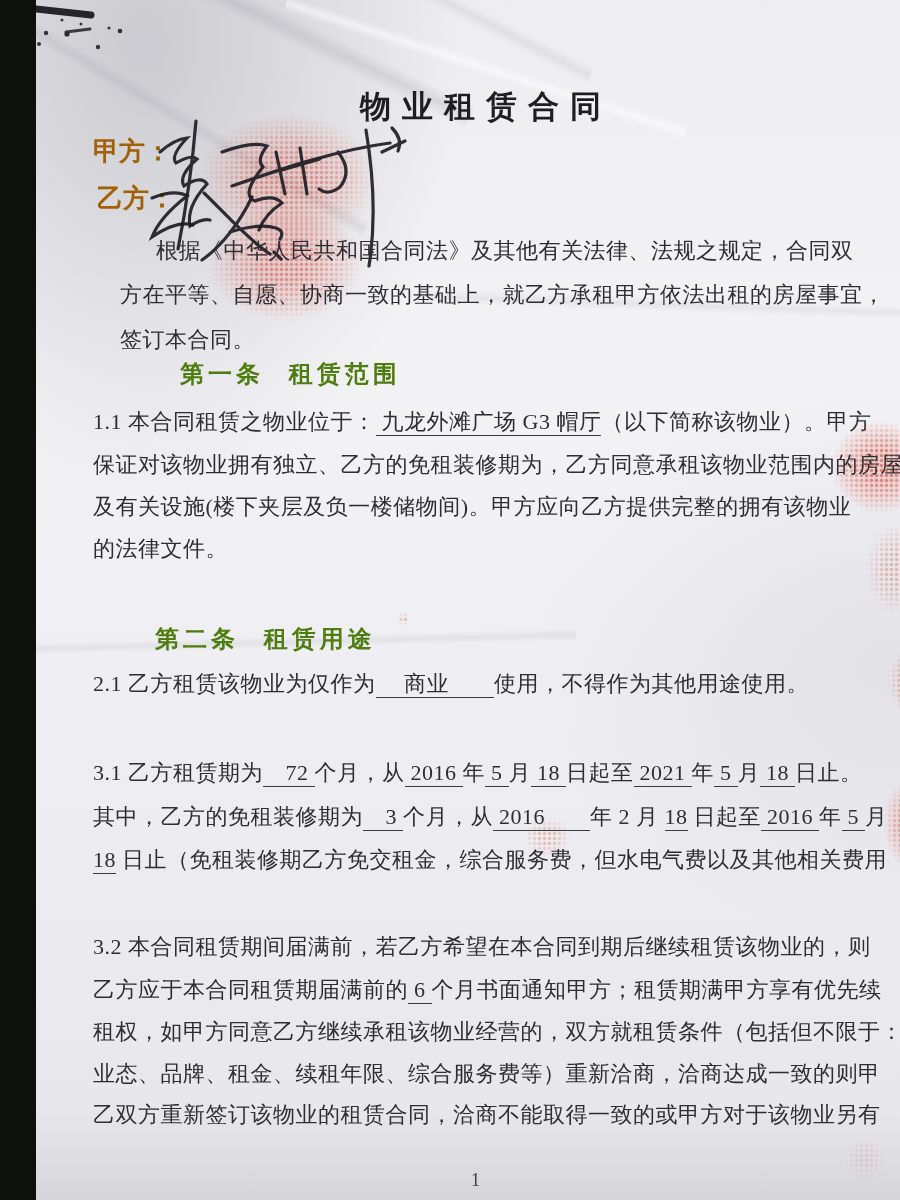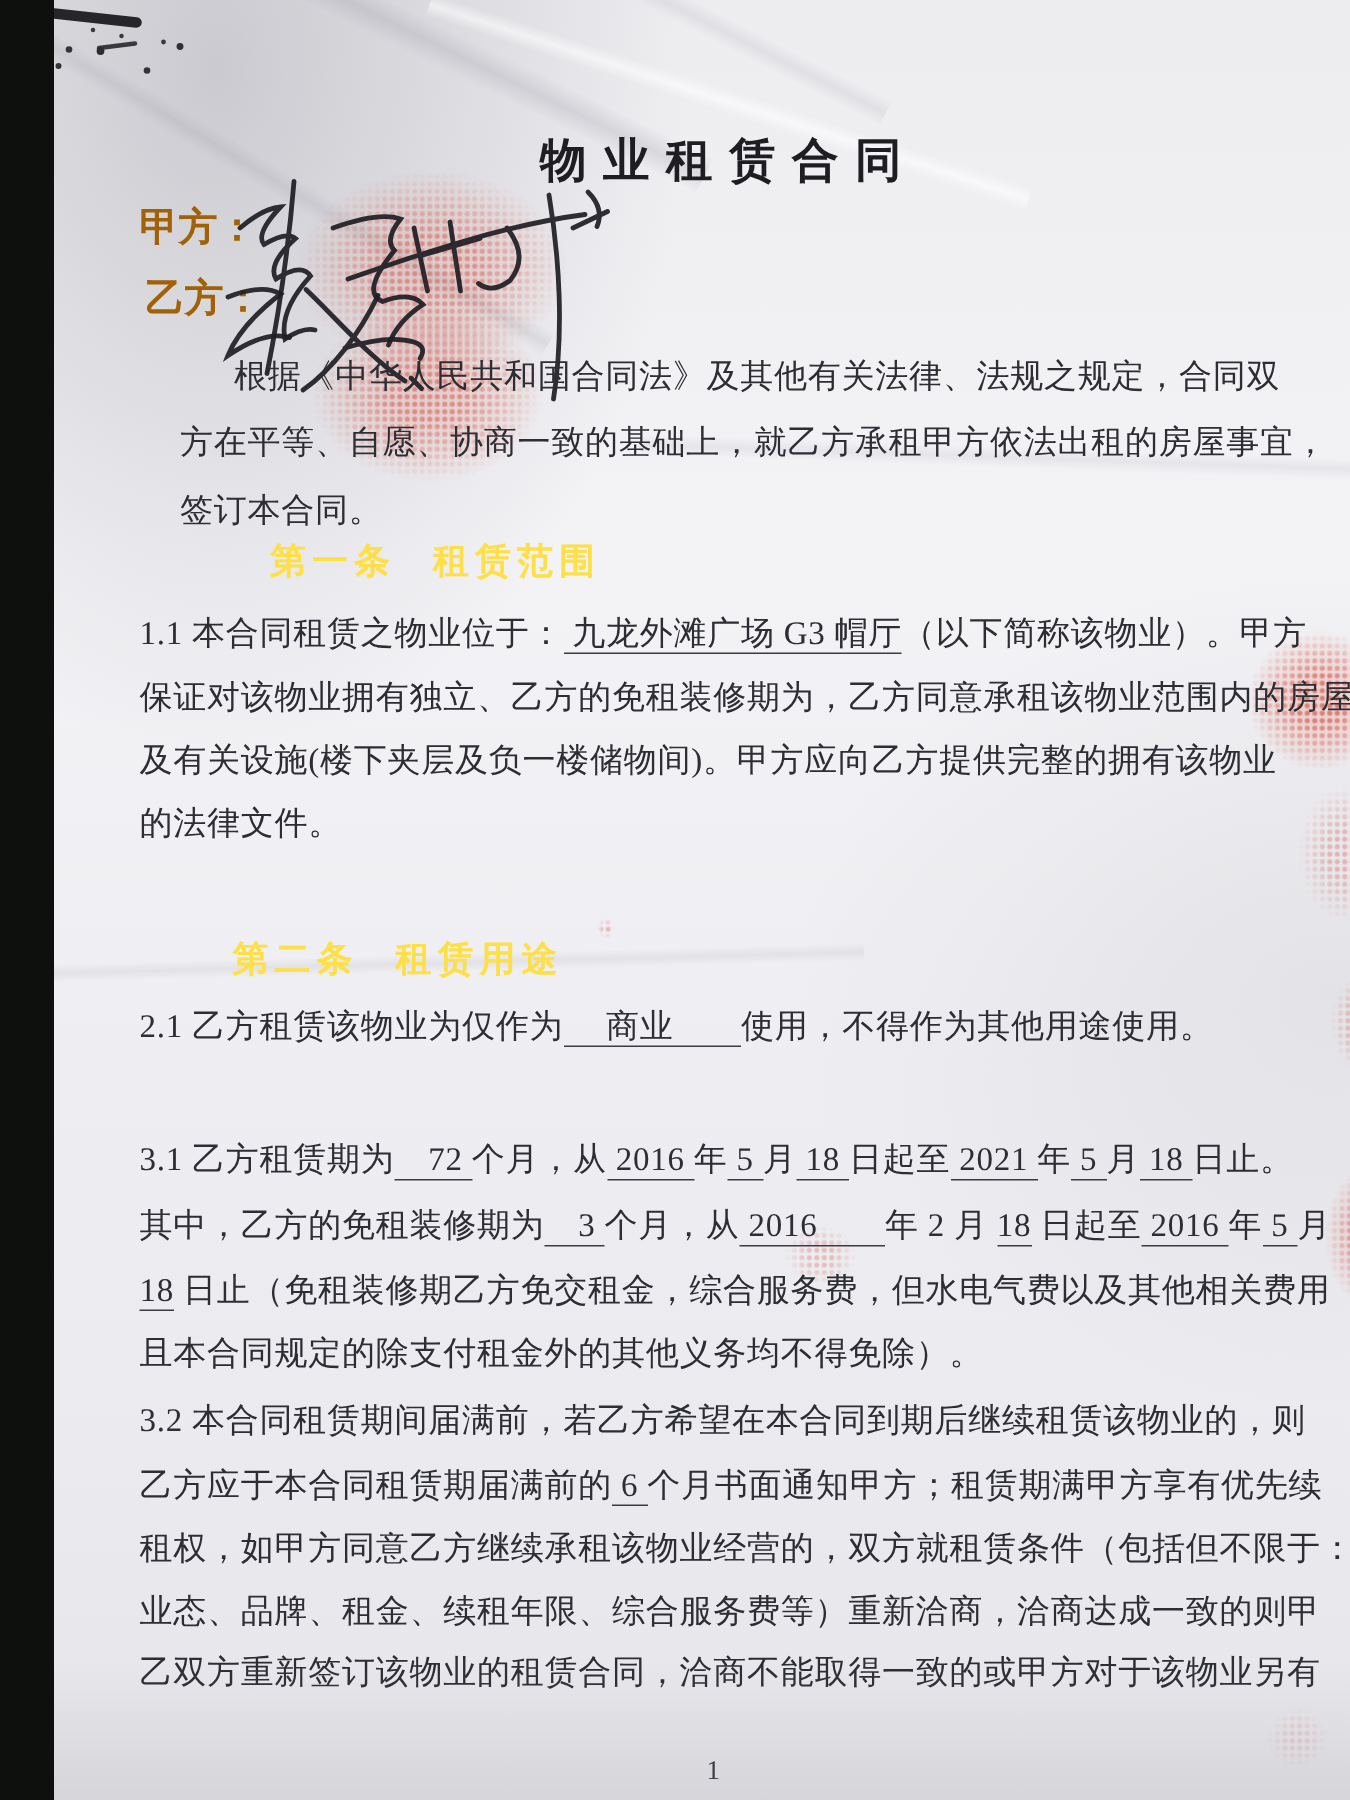--- a/index.html
+++ b/index.html
@@ -26,21 +26,21 @@
       background:linear-gradient(180deg,transparent,rgba(148,148,158,.20));}
   .c7{left:240px;top:60px;width:420px;height:16px;transform:rotate(18deg);
       background:linear-gradient(180deg,transparent,rgba(255,255,255,.55),transparent);}
   
   .tline{position:absolute;white-space:pre;color:#2d2d34;font-size:22px;line-height:30px;
          letter-spacing:.5px;}
   .title{position:absolute;left:0;width:900px;text-align:center;
          font-family:"DejaVu Sans","Liberation Sans",sans-serif;font-weight:bold;
          font-size:31px;letter-spacing:11px;color:#1d1d22;}
   .hd{position:absolute;white-space:pre;font-family:"DejaVu Sans","Liberation Sans",sans-serif;
-      font-weight:bold;font-size:24px;letter-spacing:4px;color:#fde047;}
+      font-weight:bold;font-size:24px;letter-spacing:4px;color:#4d7c0f;}
   .party{position:absolute;white-space:pre;font-family:"DejaVu Sans","Liberation Sans",sans-serif;
          font-weight:bold;font-size:26px;color:#a16207;}
   .u{border-bottom:1.6px solid #3a3a42;padding-bottom:1px;}
   .pageno{position:absolute;left:435px;top:1170px;font-size:18px;color:#2d2d34;}
   
   .fp{position:absolute;border-radius:50%;
       background-image:radial-gradient(rgba(207,62,46,.60) 1.1px, rgba(207,62,46,0) 2.3px);
       background-size:5px 5px;
       -webkit-mask-image:radial-gradient(closest-side,#000 30%,rgba(0,0,0,.55) 62%,transparent 96%);
       mask-image:radial-gradient(closest-side,#000 30%,rgba(0,0,0,.55) 62%,transparent 96%);
@@ -124,21 +124,20 @@
   <div class="tline" style="left:57px;top:534px">的法律文件。</div>
 
   <div class="hd" style="left:119px;top:623px">第二条  租赁用途</div>
 
   <div class="tline" style="left:57px;top:669px"><span>2.1 乙方租赁该物业为仅作为</span><span class="u">　 商业　　</span><span>使用，不得作为其他用途使用。</span></div>
 
 
   <div class="tline" style="left:57px;top:758px"><span>3.1 乙方租赁期为</span><span class="u">　72 </span><span>个月，从</span><span class="u"> 2016 </span><span>年</span><span class="u"> 5 </span><span>月</span><span class="u"> 18 </span><span>日起至</span><span class="u"> 2021 </span><span>年</span><span class="u"> 5 </span><span>月</span><span class="u"> 18 </span><span>日止。</span></div>
   <div class="tline" style="left:57px;top:802px"><span>其中，乙方的免租装修期为</span><span class="u">　3 </span><span>个月，从</span><span class="u"> 2016　　</span><span>年 2 月 </span><span class="u">18</span><span> 日起至</span><span class="u"> 2016 </span><span>年</span><span class="u"> 5 </span><span>月</span></div>
   <div class="tline" style="left:57px;top:845px"><span class="u">18</span><span> 日止（免租装修期乙方免交租金，综合服务费，但水电气费以及其他相关费用</span></div>
-  <div class="tline" style="left:57px;top:887px">且本合同规定的除支付租金外的其他义务均不得免除）。</div>
 
   <div class="tline" style="left:57px;top:932px">3.2 本合同租赁期间届满前，若乙方希望在本合同到期后继续租赁该物业的，则</div>
   <div class="tline" style="left:57px;top:975px"><span>乙方应于本合同租赁期届满前的</span><span class="u"> 6 </span><span>个月书面通知甲方；租赁期满甲方享有优先续</span></div>
   <div class="tline" style="left:57px;top:1017px">租权，如甲方同意乙方继续承租该物业经营的，双方就租赁条件（包括但不限于：</div>
   <div class="tline" style="left:57px;top:1059px">业态、品牌、租金、续租年限、综合服务费等）重新洽商，洽商达成一致的则甲</div>
   <div class="tline" style="left:57px;top:1100px">乙双方重新签订该物业的租赁合同，洽商不能取得一致的或甲方对于该物业另有</div>
 
   <div class="pageno">1</div>
 
   <svg class="overlay" width="900" height="1200" viewBox="0 0 900 1200">

